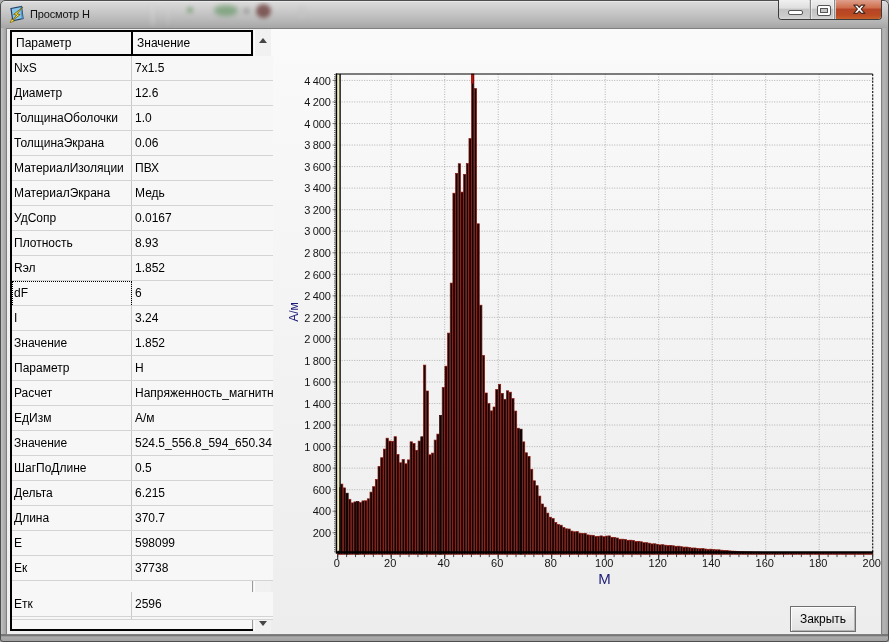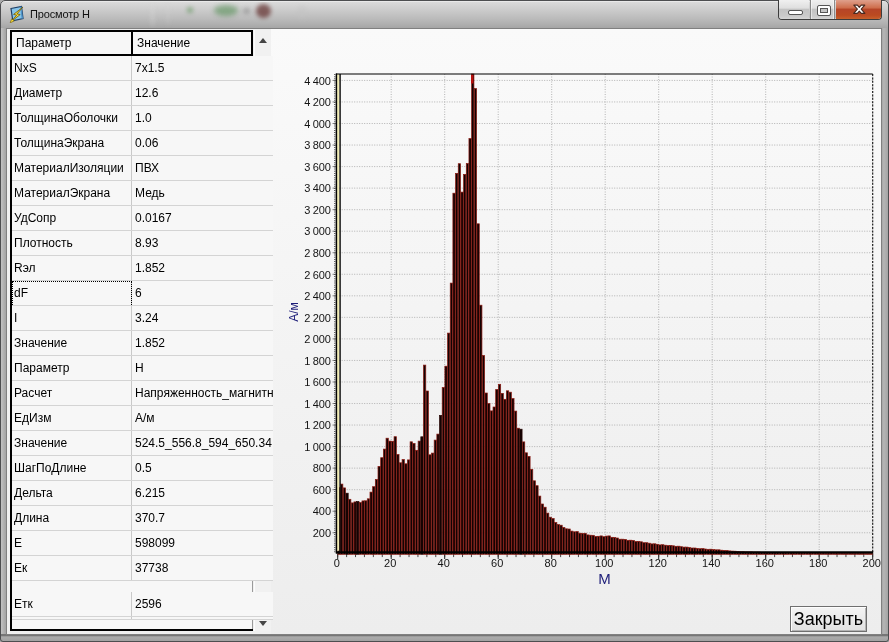--- a/index.html
+++ b/index.html
@@ -41,23 +41,23 @@
 .trow .c1,.trow .c2{line-height:14px}
 .trow:before{content:"";position:absolute;left:119px;top:0;width:1px;height:25px;background:#c9c9c9}
 .trow.sel:after{content:"";position:absolute;left:0;top:0;width:118px;height:24px;border:1px dotted #000}
 
 .sbar{position:absolute;left:253.5px;top:30px;width:17.5px;height:601px;background:#f1f1f1;border-left:1px solid #fcfcfc;z-index:2}
 .sbar .up{position:absolute;left:4px;top:8px;width:0;height:0;border-left:4.5px solid transparent;border-right:4.5px solid transparent;border-bottom:5px solid #454545}
 .sbar .dn{position:absolute;left:4px;top:591px;width:0;height:0;border-left:4.5px solid transparent;border-right:4.5px solid transparent;border-top:5px solid #454545}
 .sbar .th{position:absolute;left:1px;top:569px;width:14px;height:15px;border:1px solid #9a9a9a;border-radius:2px;background:linear-gradient(90deg,#fdfdfd,#dedede)}
 
 .panel{position:absolute;left:271px;top:29px;width:610px;height:605px;background:linear-gradient(#fafafa,#ededed);z-index:1}
-.btn{position:absolute;left:790px;top:606px;width:77px;height:26px;background:linear-gradient(#f4f4f4,#e9e9e9 55%,#e2e2e2);
+.btn{position:absolute;left:790px;top:606px;width:66px;height:26px;background:linear-gradient(#f4f4f4,#e9e9e9 55%,#e2e2e2);
  border:1px solid #6f6f6f;box-shadow:inset 1px 1px 0 #fdfdfd,inset -1px -1px 0 #b4b4b4;
- font-size:18px;text-align:center;line-height:24px;z-index:5;color:#000}
+ font-size:12px;text-align:center;line-height:24px;z-index:5;color:#000}
 svg text{font-family:"Liberation Sans",sans-serif;font-size:11px;fill:#141414}
 body{-webkit-font-smoothing:antialiased}
 </style></head>
 <body>
 <div class="win"></div>
 <div class="tbar">
   <div class="smu" style="left:186px;top:6px;width:6px;height:6px;background:#4f8c49;opacity:.55"></div>
   <div class="smu" style="left:213px;top:4px;width:24px;height:11px;background:#578f57;opacity:.6;filter:blur(2.5px)"></div>
   <div class="smu" style="left:242px;top:7px;width:7px;height:6px;background:#808080;opacity:.55"></div>
   <div class="smu" style="left:255px;top:3px;width:15px;height:14px;background:#58201e;opacity:.65;filter:blur(2.2px)"></div>

